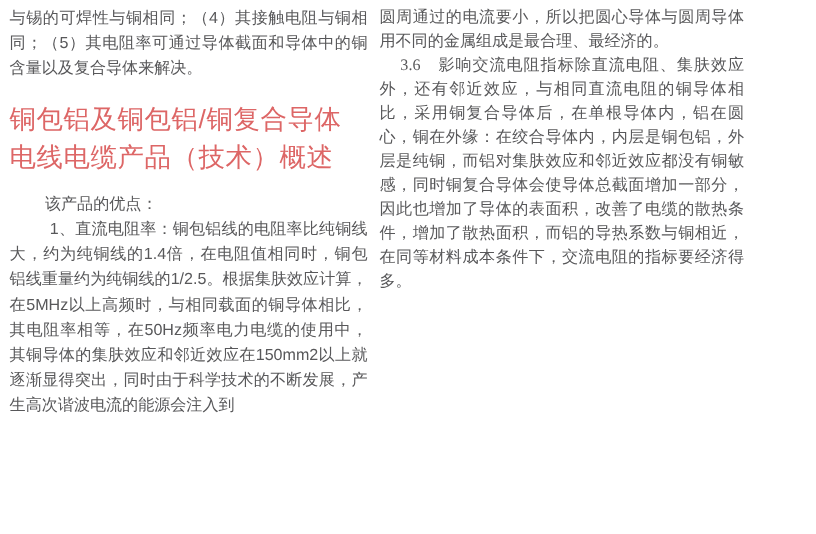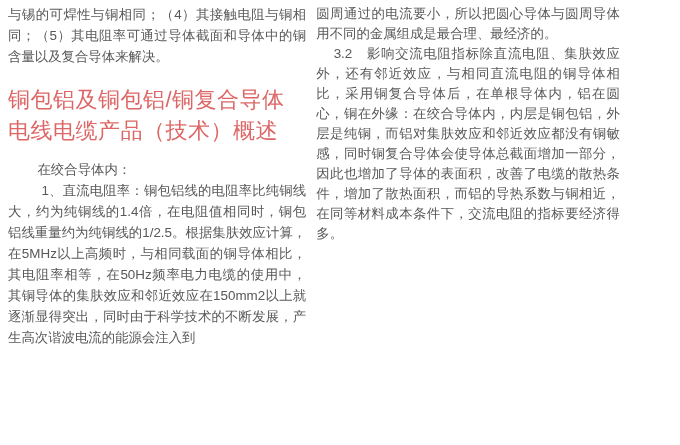--- a/index.html
+++ b/index.html
@@ -21,21 +21,21 @@
     height: 445px;
     padding: 4px 8px 0 8px;
     display: flex;
     gap: 10px;
     background: #ffffff;
   }
   .col {
     box-sizing: border-box;
   }
   .col-left  { width: 324px; }
-  .col-right { width: 330px; }
+  .col-right { width: 330px; font-family: Liberation Serif, serif; }
   .para {
     margin: 0;
     font-size: 13.4px;
     color: var(--body-text);
     text-align: justify;
     text-justify: inter-ideograph;
     word-break: break-all;
     overflow-wrap: break-word;
   }
   .col-left  .para { line-height: 21px; }
@@ -59,25 +59,25 @@
 <body style="--accent: #dd6666; --body-text: #58585a; background: rgb(255, 255, 255);">
 
 <div class="page">
 
   <div class="col col-left">
     <p class="para">与锡的可焊性与铜相同；（4）其接触电阻与铜相同；（5）其电阻率可通过导体截面和导体中的铜含量以及复合导体来解决。</p>
 
     <h2 class="section-heading">铜包铝及铜包铝/铜复合导体电线电缆产品（技术）概述</h2>
 
 
-    <p class="para ind-22">在绞合导体内：</p>
+    <p class="para ind-22">该产品的优点：</p>
 
     <p class="para ind-25">1、直流电阻率：铜包铝线的电阻率比纯铜线大，约为纯铜线的1.4倍，在电阻值相同时，铜包铝线重量约为纯铜线的1/2.5。根据集肤效应计算，在5MHz以上高频时，与相同载面的铜导体相比，其电阻率相等，在50Hz频率电力电缆的使用中，其铜导体的集肤效应和邻近效应在150mm2以上就逐渐显得突出，同时由于科学技术的不断发展，产生高次谐波电流的能源会注入到</p>
   </div>
 
   <div class="col col-right">
     <p class="para">圆周通过的电流要小，所以把圆心导体与圆周导体用不同的金属组成是最合理、最经济的。</p>
 
-    <p class="para ind-13">3.2　影响交流电阻指标除直流电阻、集肤效应外，还有邻近效应，与相同直流电阻的铜导体相比，采用铜复合导体后，在单根导体内，铝在圆心，铜在外缘：在绞合导体内，内层是铜包铝，外层是纯铜，而铝对集肤效应和邻近效应都没有铜敏感，同时铜复合导体会使导体总截面增加一部分，因此也增加了导体的表面积，改善了电缆的散热条件，增加了散热面积，而铝的导热系数与铜相近，在同等材料成本条件下，交流电阻的指标要经济得多。</p>
+    <p class="para ind-13">3.6　影响交流电阻指标除直流电阻、集肤效应外，还有邻近效应，与相同直流电阻的铜导体相比，采用铜复合导体后，在单根导体内，铝在圆心，铜在外缘：在绞合导体内，内层是铜包铝，外层是纯铜，而铝对集肤效应和邻近效应都没有铜敏感，同时铜复合导体会使导体总截面增加一部分，因此也增加了导体的表面积，改善了电缆的散热条件，增加了散热面积，而铝的导热系数与铜相近，在同等材料成本条件下，交流电阻的指标要经济得多。</p>
 
   </div>
 
 </div>
 
 </body></html>

